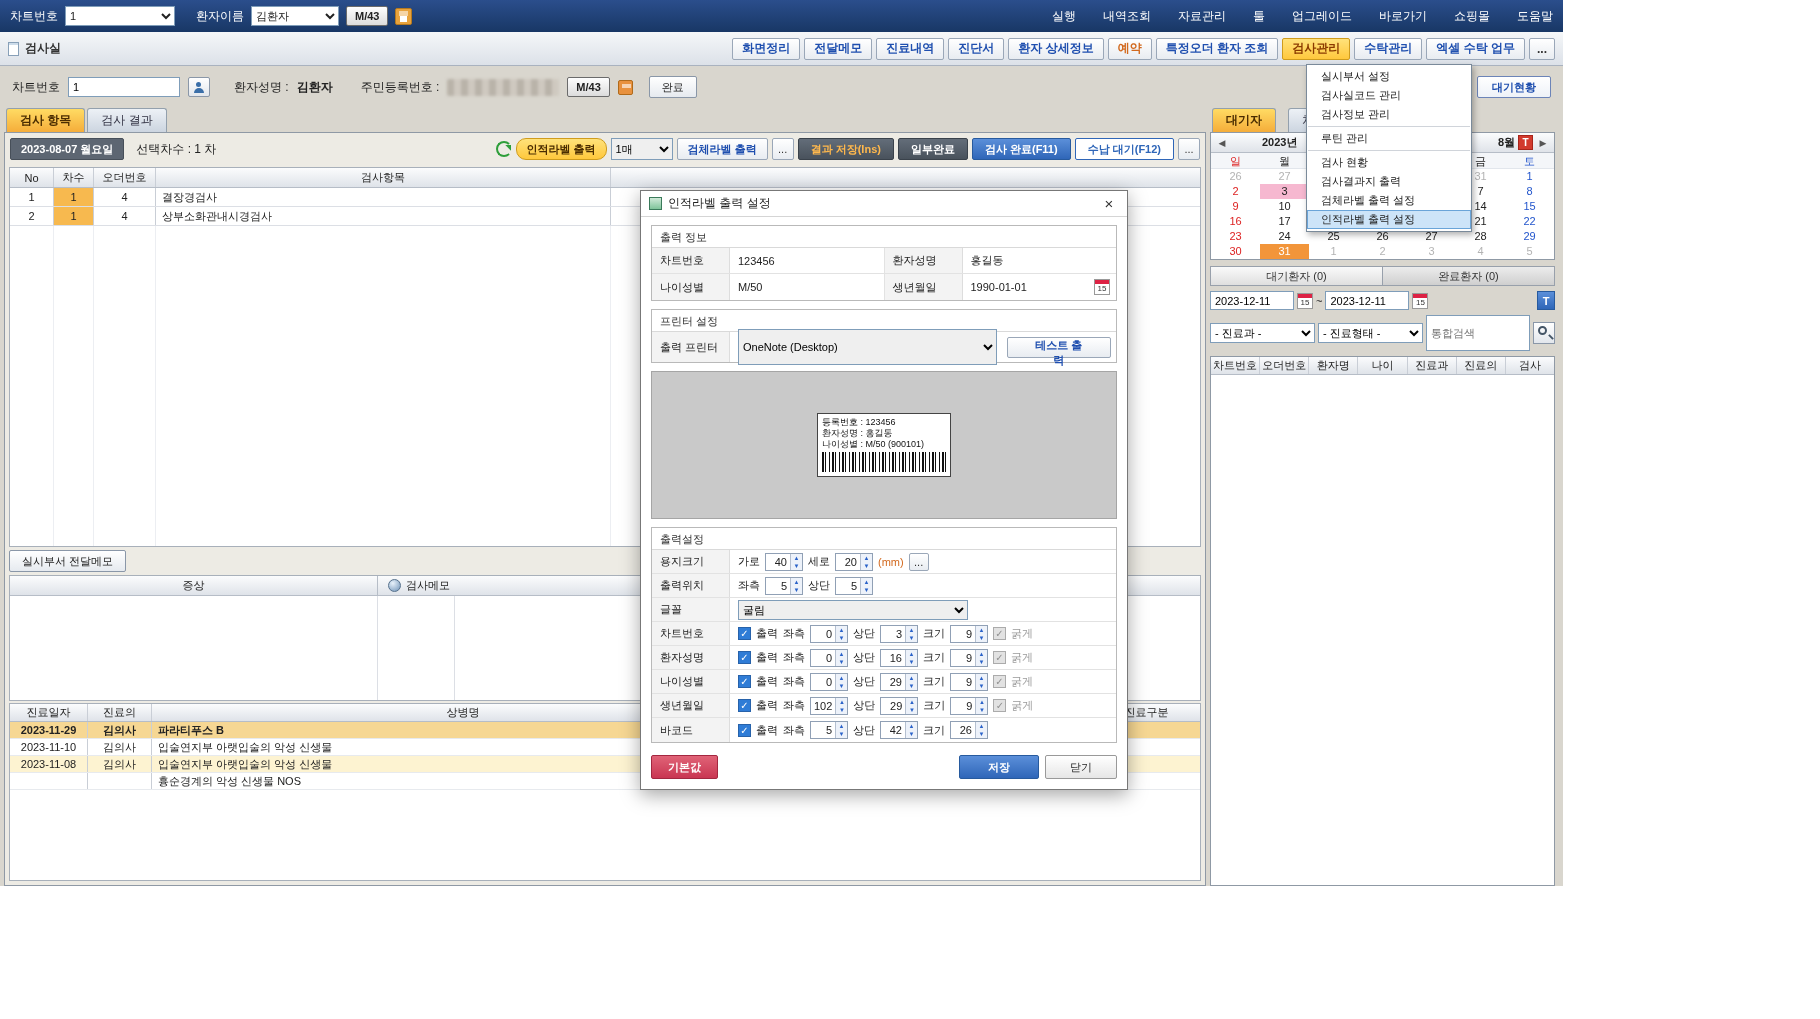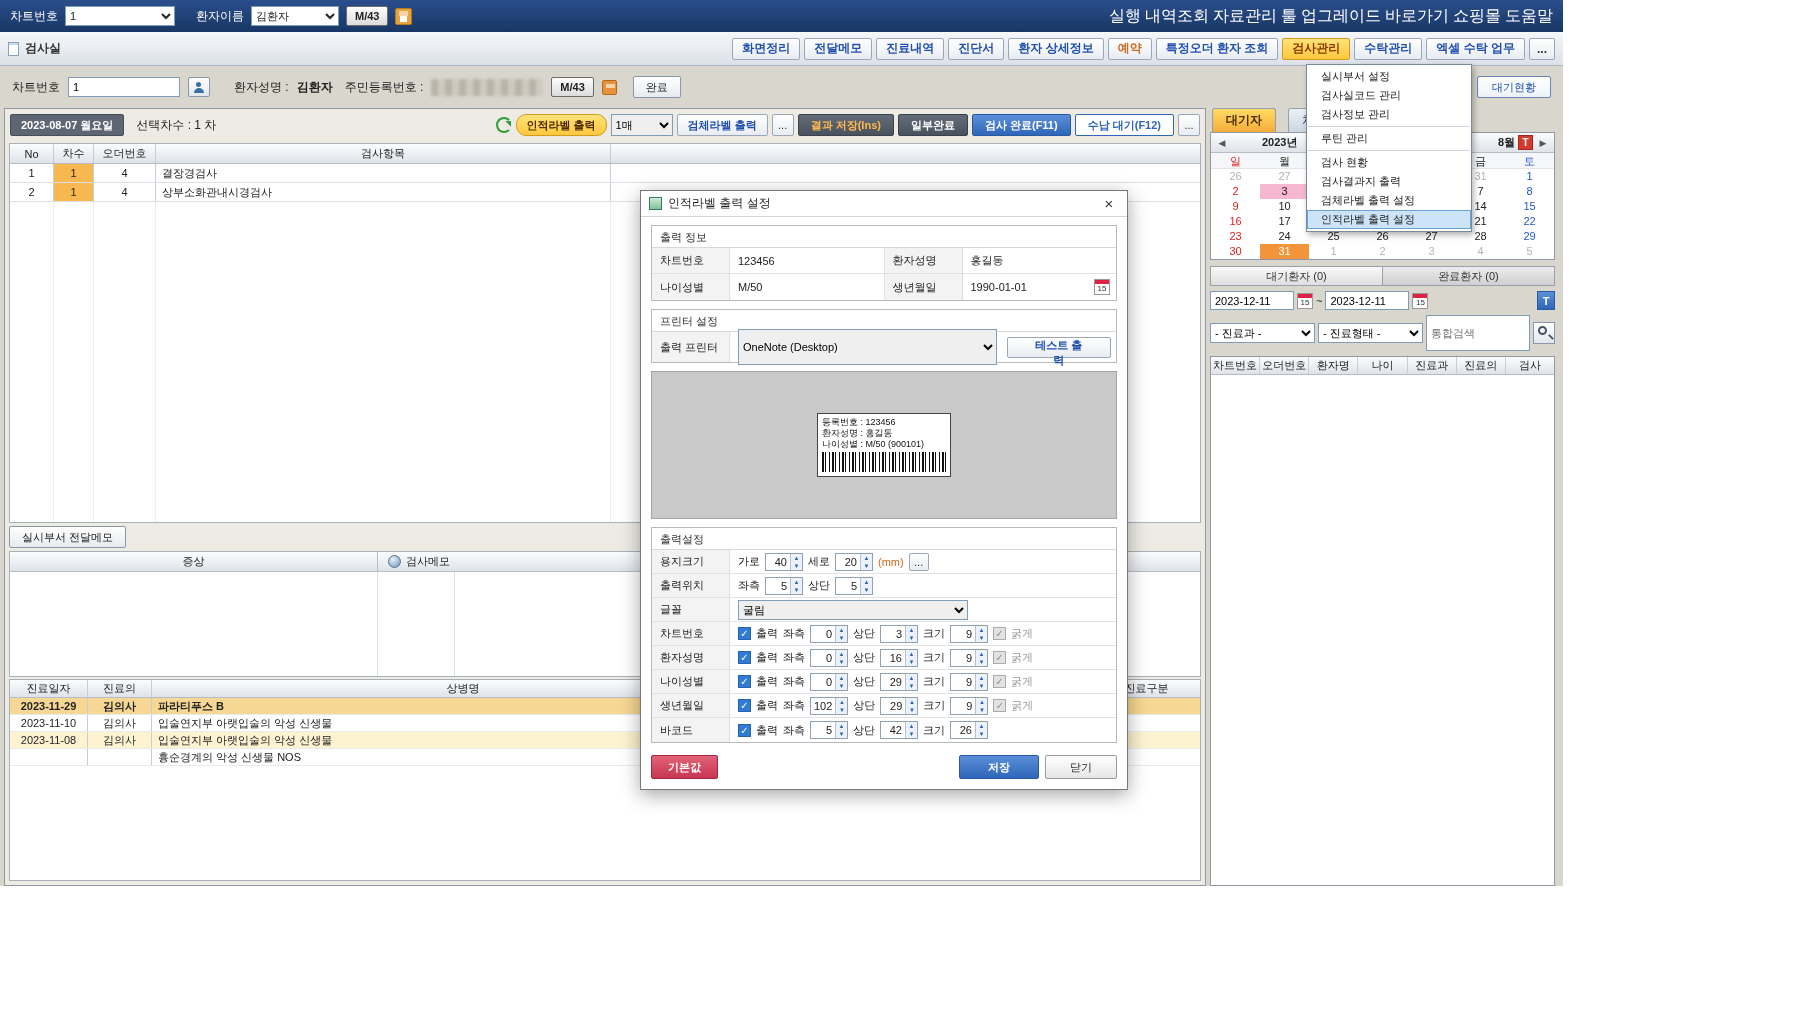--- a/index.html
+++ b/index.html
@@ -10,21 +10,21 @@
 .app{position:absolute;left:0;top:0;width:1563px;height:886px;background:#d9d6ce;overflow:hidden}
 
 
 .topbar{height:32px;background:linear-gradient(var(--topbar-bg,#2b4e8c),#183765);display:flex;align-items:center;gap:7px;padding:0 10px;color:#fff}
 .tb-label{font-size:12px}
 .tb-select{height:20px;border:1px solid #7f9db9;background:#fff;color:#222}
 .tb-btn{height:20px;padding:0 8px;border:1px solid #6b6b6b;background:linear-gradient(#fefefe,#dcdcdc);font-weight:bold;color:#222;border-radius:2px}
 .save-icon{width:17px;height:17px;background:#e8a33d;border:1px solid #b5791f;border-radius:2px;position:relative;cursor:pointer}
 .save-icon::before{content:"";position:absolute;left:3px;top:2px;right:3px;height:5px;background:rgba(255,255,255,.55)}
 .save-icon::after{content:"";position:absolute;left:4px;bottom:2px;right:4px;height:6px;background:#fff}
-.tb-menu{margin-left:auto;display:flex;gap:4px;font-size:16px}
+.tb-menu{margin-left:auto;display:flex;gap:27px;font-size:12px}
 .tb-menu span{cursor:pointer}
 
 
 .menubar{height:34px;background:linear-gradient(#f5f7f9,#dce1e8);border-bottom:1px solid #a9b2bf;display:flex;align-items:center;padding:0 8px}
 .mb-title{display:flex;align-items:center;gap:6px;font-size:12px;font-weight:bold;color:#333}
 .page-icon{width:11px;height:14px;background:#fff;border:1px solid #88a0b8;box-shadow:inset 0 2px 0 #cddcea}
 .mb-buttons{margin-left:auto;display:flex;gap:4px;align-items:center}
 .mb-btn{height:22px;padding:0 9px;border:1px solid #9aa7b8;border-radius:2px;background:linear-gradient(#ffffff,#e8ecf1);color:var(--accent-blue,#1f4faf);font-weight:bold;font-size:12px;white-space:nowrap}
 .mb-btn.orange{color:#d2691e}
 .mb-btn.active{background:linear-gradient(#ffe27a,var(--accent-yellow,#ffc83d));border-color:#cf9c1d;color:#8a3a00}
@@ -36,21 +36,21 @@
 .pb-input{width:112px;height:20px;border:1px solid #7f9db9;background:#fff;padding:0 4px}
 .icon-btn{width:22px;height:20px;border:1px solid #8a97a8;background:linear-gradient(#fff,#e2e6ec);display:flex;align-items:center;justify-content:center;border-radius:2px}
 .person-icon{width:10px;height:11px;position:relative}
 .person-icon::before{content:"";position:absolute;left:2px;top:0;width:5px;height:5px;border-radius:50%;background:#3a6ea8}
 .person-icon::after{content:"";position:absolute;left:0;bottom:0;width:10px;height:5px;border-radius:5px 5px 0 0;background:#3a6ea8}
 .pb-value{font-weight:bold;font-size:12px}
 .rrn-blur{width:112px;height:17px;border-radius:2px;background:repeating-linear-gradient(90deg,#b9b3a9 0 7px,#cfc9c0 7px 14px);filter:blur(1.5px)}
 .card-icon{width:15px;height:15px;background:#e8913d;border-radius:2px;border:1px solid #b06a1a;position:relative;cursor:pointer}
 .card-icon::after{content:"";position:absolute;left:3px;top:3px;width:9px;height:4px;background:rgba(255,255,255,.6)}
 .btn-plain{height:22px;padding:0 12px;border:1px solid #8a97a8;background:linear-gradient(#fff,#e6eaef);color:#222;border-radius:2px}
-.btn-wait-status{margin-left:auto;height:22px;padding:0 14px;border:1px solid #6c84b8;background:linear-gradient(#fff,#eef2f8);color:var(--accent-blue,#1f4faf);font-weight:normal;border-radius:2px}
+.btn-wait-status{margin-left:auto;height:22px;padding:0 14px;border:1px solid #6c84b8;background:linear-gradient(#fff,#eef2f8);color:var(--accent-blue,#1f4faf);font-weight:bold;border-radius:2px}
 
 
 .content{display:flex;align-items:stretch;height:778px;padding:0 4px}
 .left-col{width:1202px;display:flex;flex-direction:column}
 .sidebar{width:345px;margin-left:4px;display:flex;flex-direction:column}
 .tabs{display:flex;gap:2px;height:24px;padding-left:2px}
 .tab{padding:0 13px;display:flex;align-items:center;border:1px solid #93a0ad;border-bottom:none;border-radius:3px 3px 0 0;font-size:12px;cursor:pointer}
 .tab.active{background:linear-gradient(#ffdb63,#f5ad3a);font-weight:bold;color:#4a2c00}
 .tab.inactive{background:linear-gradient(#edf1f6,#ccd5e0);color:#334}
 .panel{flex:1;border:1px solid #8f99a5;background:#edebe4;display:flex;flex-direction:column;min-height:0}
@@ -242,31 +242,35 @@
   </div>
 
   <div class="patientbar">
     <span class="pb-label">차트번호</span>
     <input class="pb-input" value="1" style="">
     <span class="icon-btn">
         <span class="person-icon"></span>
       </span>
     <span class="pb-label" style="margin-left:16px">환자성명 :</span>
     <span class="pb-value">김환자</span>
-    <span class="pb-label" style="margin-left:4px">주민등록번호 :</span>
+    <span class="pb-label" style="margin-left:20px">주민등록번호 :</span>
     <span class="rrn-blur"></span>
     <button class="tb-btn">M/43</button>
     <span class="card-icon"></span>
     <button class="btn-plain" style="margin-left:8px">완료</button>
     <button class="btn-wait-status">대기현황</button>
   </div>
 
   <div class="content">
 
     <div class="left-col">
+      <div class="tabs">
+        <div class="tab active">검사 항목</div>
+        <div class="tab inactive">검사 결과</div>
+      </div>
       <div class="panel">
         <div class="toolbar">
           <button class="btn-date">2023-08-07 월요일</button>
           <span class="sel-count">선택차수 :  1 차</span>
           <span class="refresh-icon"></span>
           <button class="btn-yellow">인적라벨 출력</button>
           <select class="copies-select">
             <option>1매</option>
           </select>
           <button class="btn-white-blue">검체라벨 출력</button>

